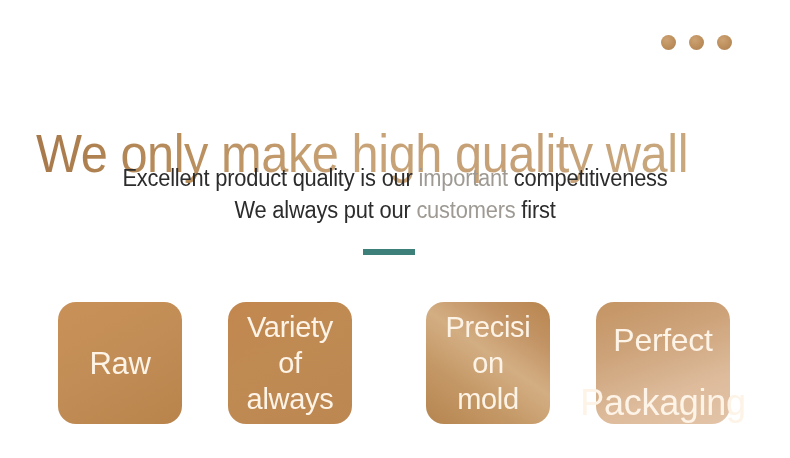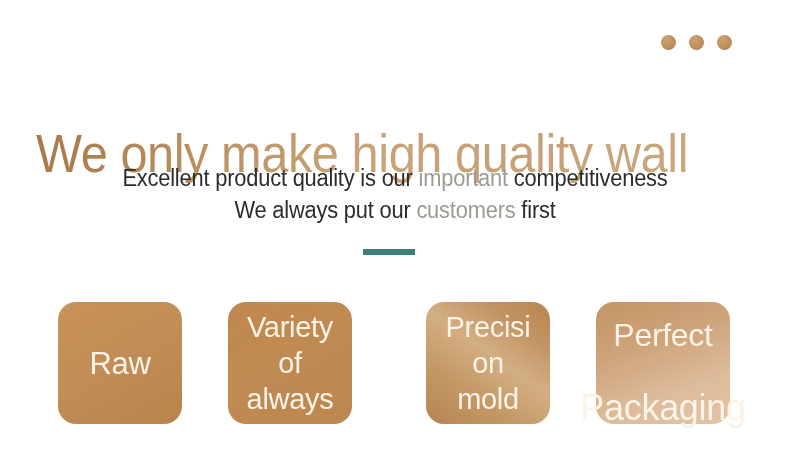--- a/index.html
+++ b/index.html
@@ -133,21 +133,21 @@
   #card-variety .txt { font-size: 29px; line-height: 36px; }
 
   #card-precision {
     background: linear-gradient(35deg, #b5854f 0%, #c49866 30%, #d3ae83 55%, #c29364 78%, #b8854d 100%);
     margin-left: 28px;
   }
   #card-precision .txt { font-size: 29px; line-height: 36px; }
 
   #card-packaging {
     background: linear-gradient(160deg, #c49463 0%, #cda37a 35%, #ddbb9b 70%, #e3c4a8 100%);
-    justify-content: space-between;
+    justify-content: center;
     padding-top: 14px;
   }
   #card-packaging .txt-main {
     font-size: 32px;
     line-height: 38px;
   }
   #card-packaging .txt-sub {
     font-size: 36px;
     line-height: 32px;
     margin-top: 28px;

